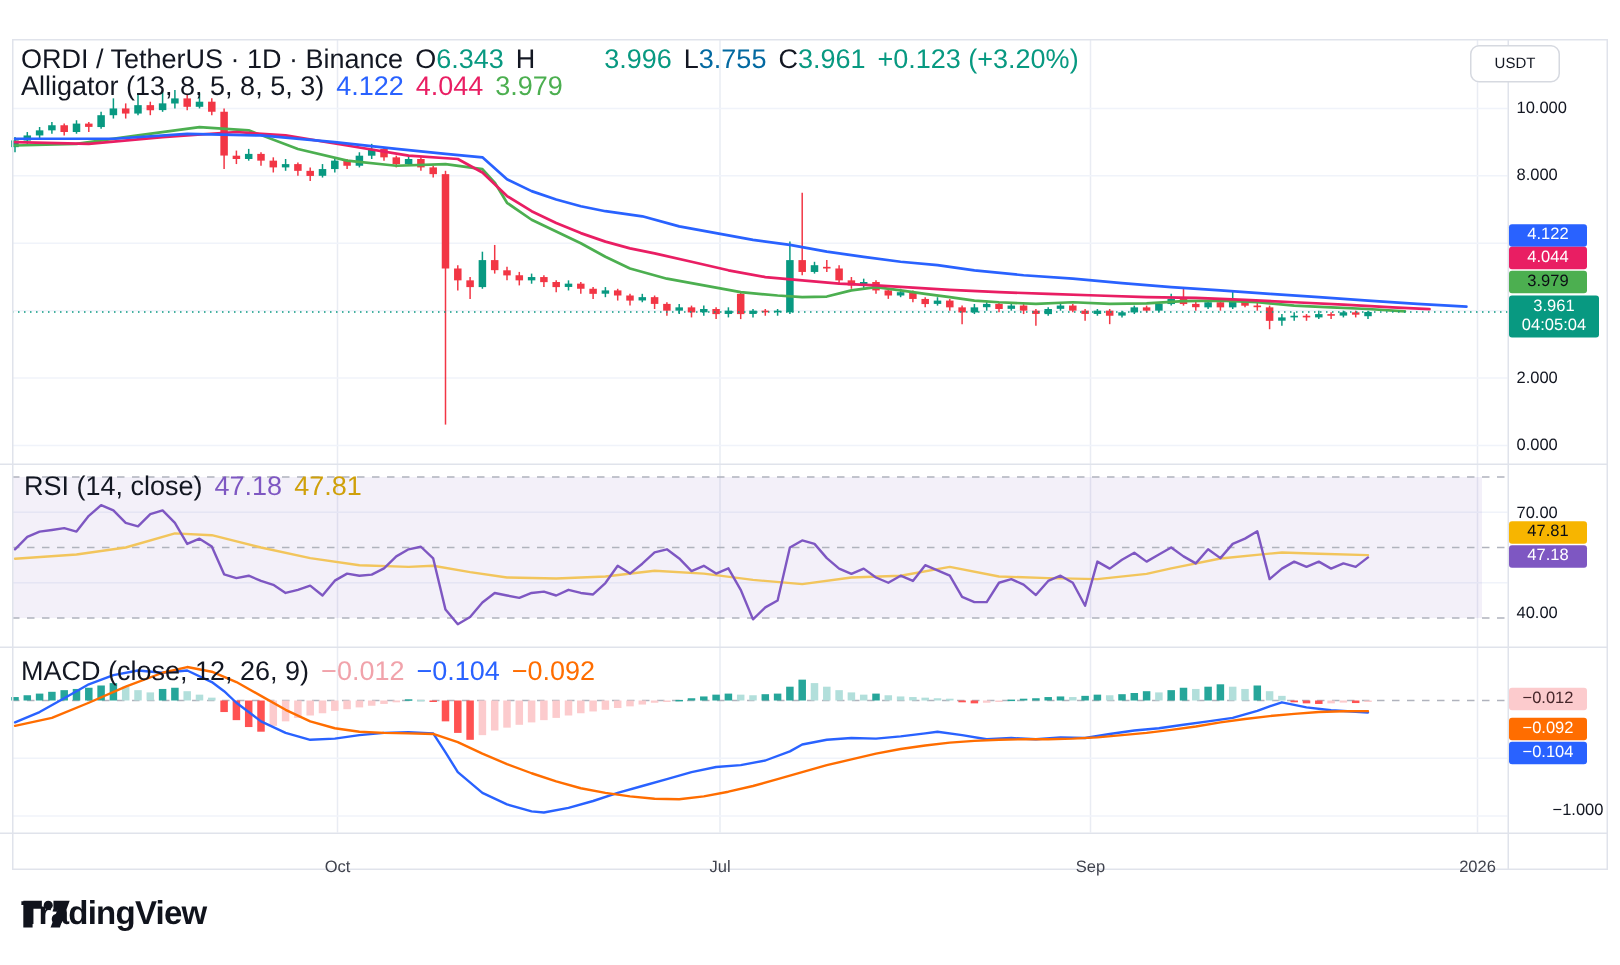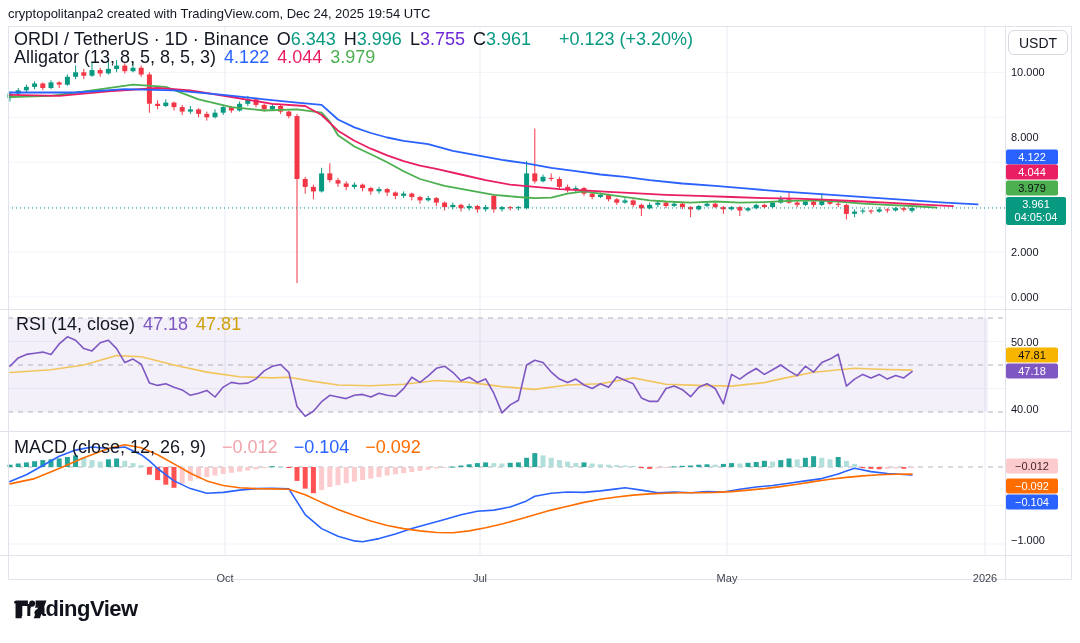--- a/index.html
+++ b/index.html
@@ -7,21 +7,21 @@
   #stage{position:relative;width:1080px;height:643px;}
   .abs{position:absolute;}
   svg{position:absolute;left:0;top:0;}
   .caption{left:8px;top:6px;font-size:13px;font-weight:500;z-index:4;}
   .legend{display:flex;gap:8px;align-items:baseline;font-size:18px;font-weight:500;z-index:4;white-space:nowrap;}
   .legend .pair span{display:inline;}
   .tick{font-size:11px;color:#131722;transform:translateY(-50%);z-index:3;}
   .tag{font-size:11px;font-weight:500;width:52px;text-align:center;padding:1px 0;border-radius:2px;transform:translateY(-50%);z-index:3;line-height:13px;}
   .tag.big{width:60px;}
   .tlabel{font-size:11px;color:#40434e;transform:translateX(-50%);top:572px;z-index:3;}
-  .usdt{left:1008px;top:30px;width:58px;height:23px;border:1px solid #d6d9e0;border-radius:6px;display:flex;align-items:center;justify-content:center;font-size:14px;font-weight:500;background:#fff;z-index:4;cursor:pointer;}
+  .usdt{left:980px;top:30px;width:58px;height:23px;border:1px solid #d6d9e0;border-radius:6px;display:flex;align-items:center;justify-content:center;font-size:10px;font-weight:500;background:#fff;z-index:4;cursor:pointer;}
   .brand{left:14px;top:596px;display:flex;align-items:center;gap:8px;z-index:4;}
   .brandtext{font-size:22px;font-weight:800;color:#10131c;letter-spacing:-0.5px;}
 </style>
 </head>
 <body>
 
 <div id="stage">
 
   <svg id="chart-svg" width="1080" height="643" viewBox="0 0 1080 643">
       <line x1="225" y1="26" x2="225" y2="555" stroke="#e9ecf3" stroke-width="1"></line>
@@ -384,84 +384,83 @@
       <line x1="8" y1="207.99633" x2="1005" y2="207.99633" stroke="#089981" stroke-width="1" stroke-dasharray="1,3"></line>
       <polyline points="10.0,372.5 51.0,369.7 83.8,365.0 116.6,355.6 141.2,356.8 174.0,365.0 206.8,372.1 239.6,376.8 272.4,377.9 288.8,377.2 313.4,381.4 338.0,385.0 370.8,385.7 403.6,384.3 436.4,380.5 469.2,382.4 502.0,386.6 534.8,389.4 567.6,385.0 600.4,383.8 633.2,377.9 666.0,384.3 698.8,385.4 731.6,386.1 764.4,382.6 780.8,378.9 813.6,372.3 854.6,368.3 879.2,369.2 912.0,370.1" fill="none" stroke="#f2c55c" stroke-width="1.6" stroke-linejoin="round" stroke-linecap="round"></polyline>
       <polyline points="10.0,366.2 18.2,357.9 26.4,354.4 34.6,353.3 42.8,352.1 51.0,354.4 59.2,343.9 67.4,336.8 75.6,340.3 83.8,348.6 92.0,350.9 100.2,342.7 108.4,340.3 116.6,348.6 124.8,362.6 133.0,359.1 141.2,364.3 149.4,382.9 157.6,385.4 165.8,383.8 174.0,387.3 182.2,389.9 190.4,395.3 198.6,393.2 206.8,390.4 215.0,397.0 223.2,387.1 231.4,382.4 239.6,383.8 247.8,383.1 256.0,378.9 264.2,370.9 272.4,366.2 280.6,364.5 288.8,372.3 297.0,406.4 305.2,416.2 313.4,411.3 321.6,401.7 329.8,395.3 338.0,397.0 346.2,398.6 354.4,395.3 362.6,394.4 370.8,397.0 379.0,393.2 387.2,395.3 395.4,396.3 403.6,388.7 411.8,377.2 420.0,382.4 428.2,375.8 436.4,368.3 444.6,366.2 452.8,372.3 461.0,380.7 469.2,377.2 477.4,382.4 485.6,378.9 493.8,393.2 502.0,412.9 510.2,404.9 518.4,400.3 526.6,365.0 534.8,360.3 543.0,362.6 551.2,372.1 559.4,379.1 567.6,382.6 575.8,379.1 584.0,385.0 592.2,388.5 600.4,383.8 608.6,387.3 616.8,376.8 625.0,380.3 633.2,383.8 641.4,397.9 649.6,401.4 657.8,401.4 666.0,388.5 674.2,386.1 682.4,389.7 690.6,396.7 698.8,387.3 707.0,383.8 715.2,388.5 723.4,403.8 731.6,374.4 739.8,379.1 748.0,373.2 756.2,368.5 764.4,374.4 772.6,369.7 780.8,365.0 789.0,370.9 797.2,375.6 805.4,366.2 813.6,372.1 821.8,362.6 830.0,359.1 838.2,354.2 846.4,386.1 854.6,379.1 862.8,374.4 871.0,377.9 879.2,374.4 887.4,379.1 895.6,375.6 903.8,377.9 912.0,371.6" fill="none" stroke="#7e57c2" stroke-width="1.6" stroke-linejoin="round" stroke-linecap="round"></polyline>
       <rect x="8.5" y="26.5" width="1063" height="553" fill="none" stroke="#e0e3eb"></rect>
       <line x1="0" y1="309.5" x2="1072" y2="309.5" stroke="#e0e3eb" stroke-width="1"></line>
       <line x1="0" y1="431.5" x2="1072" y2="431.5" stroke="#e0e3eb" stroke-width="1"></line>
       <line x1="0" y1="555.5" x2="1072" y2="555.5" stroke="#e0e3eb" stroke-width="1"></line>
       <line x1="1005.5" y1="26" x2="1005.5" y2="580" stroke="#e0e3eb" stroke-width="1"></line>
     </svg>
 
-  <div class="abs caption">cryptopolitanpa2 created with TradingView.com, Dec 24, 2025 19:54 UTC</div>
 
   <div class="abs legend" style="left:14px;top:29px;">
     <span>ORDI / TetherUS · 1D · Binance</span>
     <span class="pair">
       <span>O</span><span style="color: rgb(8, 153, 129);">6.343</span>
     </span>
     <span class="pair">
-      <span>H</span><span style="color: rgb(8, 153, 129);">3.996</span>
+      <span>H</span><span style="color: rgb(8, 153, 129); margin-left: 46px;">3.996</span>
     </span>
     <span class="pair">
-      <span>L</span><span style="color: #6d28d9;">3.755</span>
+      <span>L</span><span style="color: #0369a1;">3.755</span>
     </span>
     <span class="pair">
       <span>C</span><span style="color: rgb(8, 153, 129);">3.961</span>
     </span>
-    <span style="color: rgb(8, 153, 129); margin-left: 20px;">+0.123 (+3.20%)</span>
+    <span style="color: rgb(8, 153, 129);">+0.123 (+3.20%)</span>
   </div>
 
   <div class="abs legend" style="left:14px;top:47px;">
     <span>Alligator (13, 8, 5, 8, 5, 3)</span>
     <span style="color: rgb(41, 98, 255);">4.122</span>
     <span style="color: rgb(233, 30, 99);">4.044</span>
     <span style="color: rgb(76, 175, 80);">3.979</span>
   </div>
 
   <div class="abs legend" style="left:16px;top:314px;">
     <span>RSI (14, close)</span>
     <span style="color: rgb(126, 87, 194);">47.18</span>
     <span style="color: rgb(207, 160, 10);">47.81</span>
   </div>
 
-  <div class="abs legend" style="left:14px;top:437px;gap:16px;">
+  <div class="abs legend" style="left:14px;top:437px;">
     <span>MACD (close, 12, 26, 9)</span>
     <span style="color: rgb(241, 163, 171);">−0.012</span>
     <span style="color: rgb(41, 98, 255);">−0.104</span>
     <span style="color: rgb(255, 109, 0);">−0.092</span>
   </div>
 
   <div class="abs usdt">USDT</div>
 
   <div id="axis-labels">
       <div class="abs tick" style="left: 1011px; top: 72px;">10.000</div>
-      <div class="abs tick" style="left: 1011px; top: 117px; margin-top: 20px;">8.000</div>
+      <div class="abs tick" style="left: 1011px; top: 117px;">8.000</div>
       <div class="abs tick" style="left: 1011px; top: 252px;">2.000</div>
       <div class="abs tick" style="left: 1011px; top: 297px;">0.000</div>
       <div class="abs tag" style="left: 1006px; top: 157px; background: rgb(41, 98, 255); color: rgb(255, 255, 255);">4.122</div>
       <div class="abs tag" style="left: 1006px; top: 172px; background: rgb(233, 30, 99); color: rgb(255, 255, 255);">4.044</div>
       <div class="abs tag" style="left: 1006px; top: 188px; background: rgb(76, 175, 80); color: rgb(12, 14, 21);">3.979</div>
       <div class="abs tag big" style="left: 1006px; top: 211px; background: rgb(8, 153, 129); color: rgb(255, 255, 255);">
         <div>3.961</div>
         <div>04:05:04</div>
       </div>
-      <div class="abs tick" style="left: 1011px; top: 342px;">50.00</div>
+      <div class="abs tick" style="left: 1011px; top: 342px;">70.00</div>
       <div class="abs tick" style="left: 1011px; top: 409px;">40.00</div>
       <div class="abs tag" style="left: 1006px; top: 355px; background: rgb(247, 181, 0); color: rgb(12, 14, 21);">47.81</div>
       <div class="abs tag" style="left: 1006px; top: 371px; background: rgb(126, 87, 194); color: rgb(255, 255, 255);">47.18</div>
-      <div class="abs tick" style="left: 1011px; top: 540px;">−1.000</div>
+      <div class="abs tick" style="left: 1035px; top: 540px;">−1.000</div>
       <div class="abs tag" style="left: 1006px; top: 466px; background: rgb(252, 203, 205); color: rgb(70, 38, 42);">−0.012</div>
       <div class="abs tag" style="left: 1006px; top: 486px; background: rgb(255, 109, 0); color: rgb(255, 255, 255);">−0.092</div>
       <div class="abs tag" style="left: 1006px; top: 502px; background: rgb(41, 98, 255); color: rgb(255, 255, 255);">−0.104</div>
       <div class="abs tlabel" style="left: 225px;">Oct</div>
       <div class="abs tlabel" style="left: 480px;">Jul</div>
-      <div class="abs tlabel" style="left: 727px;">May</div>
+      <div class="abs tlabel" style="left: 727px;">Sep</div>
       <div class="abs tlabel" style="left: 985px;">2026</div>
     </div>
 
   <div class="abs brand">
     <svg width="34" height="26" viewBox="0 0 44 30">
       <path d="M2,4 H18 V11 H10 V27 H2 Z" fill="#10131c"></path>
       <circle cx="23.5" cy="7.8" r="3.9" fill="#10131c"></circle>
       <path d="M28,4 H42 L33.5,27 H25.5 L31.8,11 H28 Z" fill="#10131c"></path>
     </svg>
     <span class="brandtext">TradingView</span>

